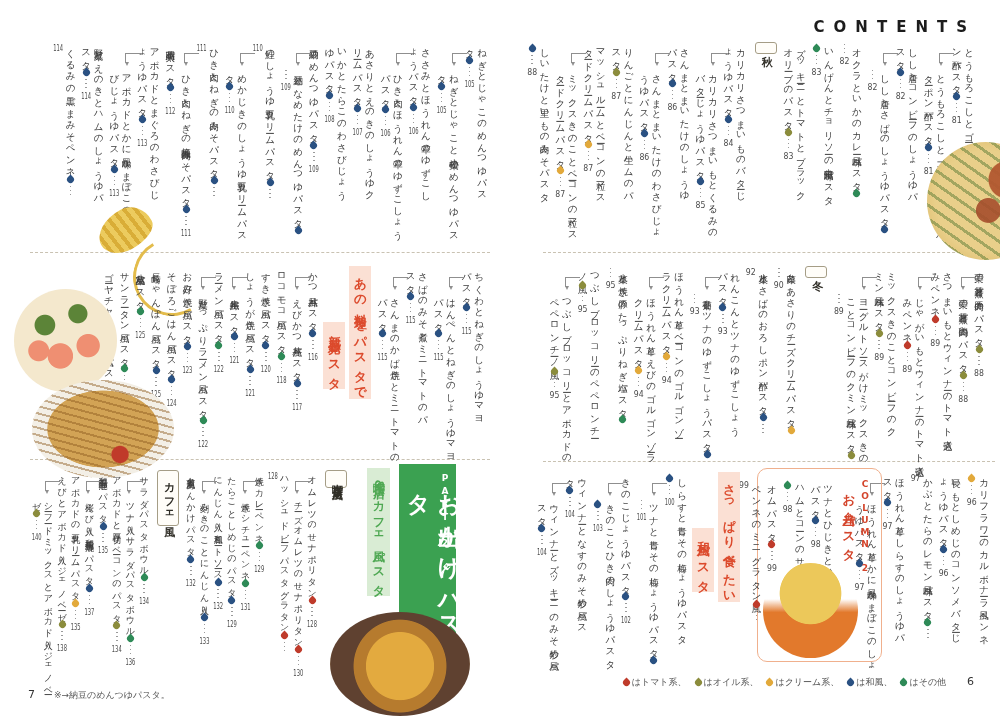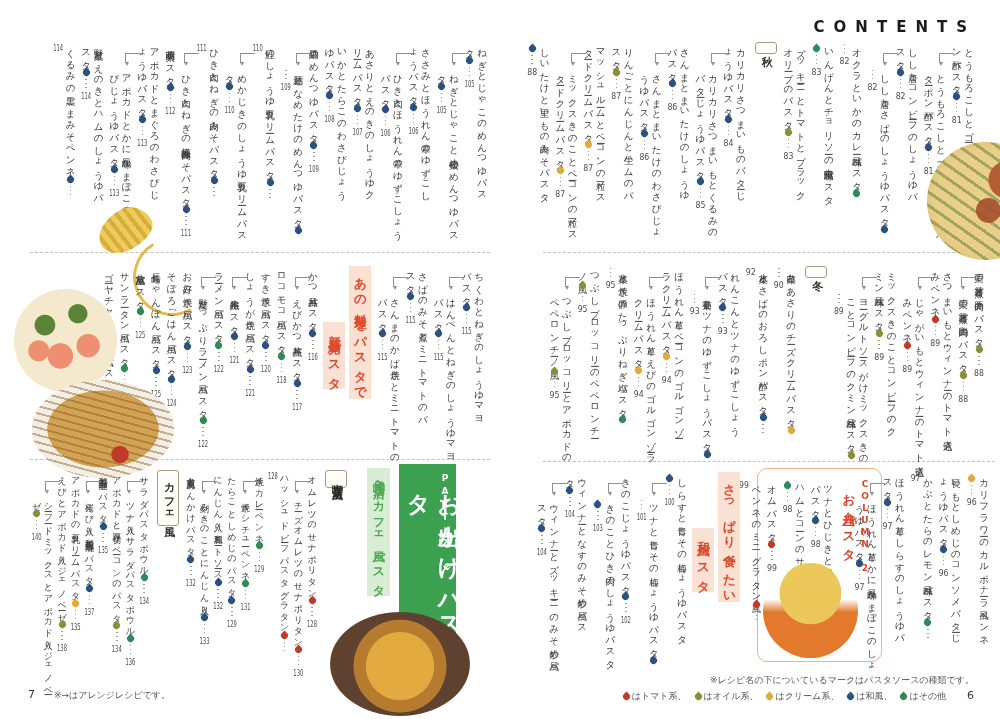--- a/index.html
+++ b/index.html
@@ -216,21 +216,20 @@
     <div class="entry"><span class="nm">和風温玉混ぜパスタ</span><span class="mk" style="background: rgb(42, 81, 130);"></span><span class="ld"></span><span class="pg">135</span></div>
     <div class="entry variant"><span class="nm">桜えび入り和風温玉混ぜパスタ</span><span class="mk" style="background: rgb(42, 81, 130);"></span><span class="ld"></span><span class="pg">137</span></div>
     <div class="entry"><span class="nm">アボカドの豆乳クリームパスタ</span><span class="mk" style="background: rgb(226, 169, 59);"></span><span class="ld"></span><span class="pg">135</span></div>
     <div class="entry"><span class="nm">えびとアボカド入りジェノベーゼ</span><span class="mk" style="background: rgb(139, 140, 60);"></span><span class="ld"></span><span class="pg">138</span></div>
     <div class="entry variant"><span class="nm">シーフードミックスとアボカド入りジェノベーゼ</span><span class="mk" style="background: rgb(139, 140, 60);"></span><span class="ld"></span><span class="pg">140</span></div>
   </div>
 <div class="ph ph-gratin"></div>
 
 <div class="note-left">
   <span class="pnum">7</span>
-  <span>※→はアレンジレシピです。</span>
+  <span>※→納豆のめんつゆパスタ。</span>
 </div>
 <div class="note-right">
-  <div>※レシピ名の下についているマークはパスタソースの種類です。</div>
   <div>
     <span><span class="mk lgmk" style="background: rgb(191, 59, 43); display: inline-block;"></span><span>はトマト系、</span><span class="mk lgmk" style="background: rgb(139, 140, 60); display: inline-block;"></span><span>はオイル系、</span><span class="mk lgmk" style="background: rgb(226, 169, 59); display: inline-block;"></span><span>はクリーム系、</span><span class="mk lgmk" style="background: rgb(42, 81, 130); display: inline-block;"></span><span>は和風、</span><span class="mk lgmk" style="background: rgb(46, 138, 87); display: inline-block;"></span><span>はその他</span></span>
     <span class="pnum">6</span>
   </div>
 </div>
 
 </body></html>

